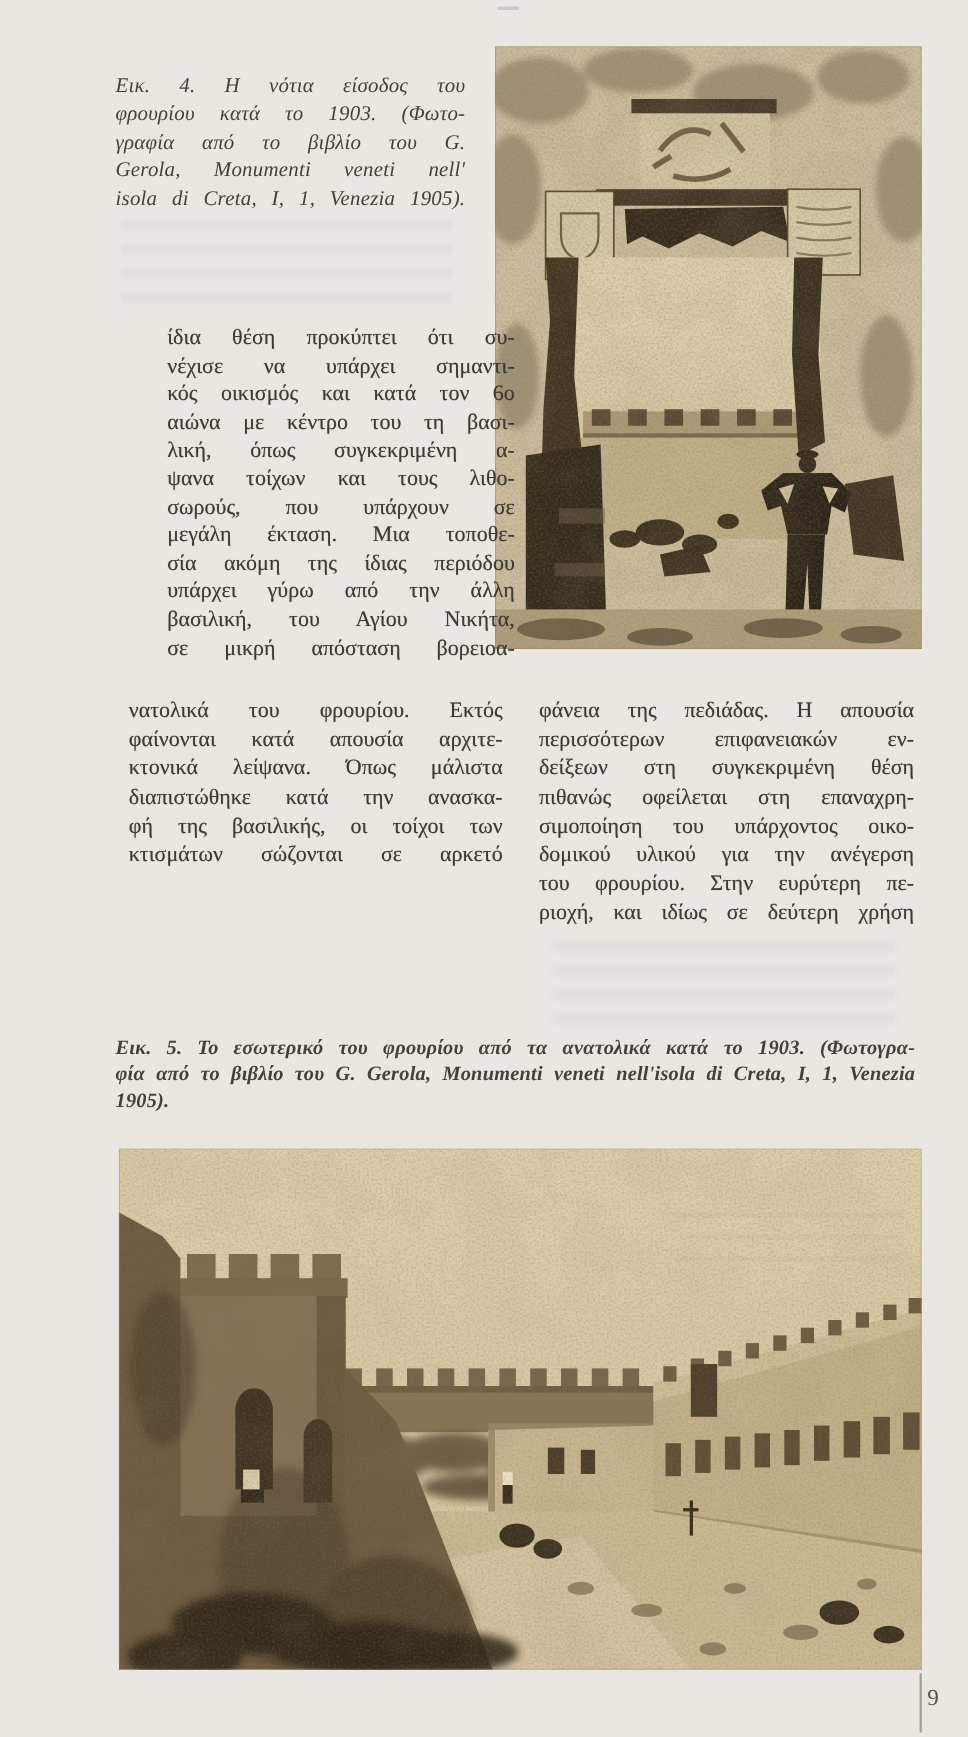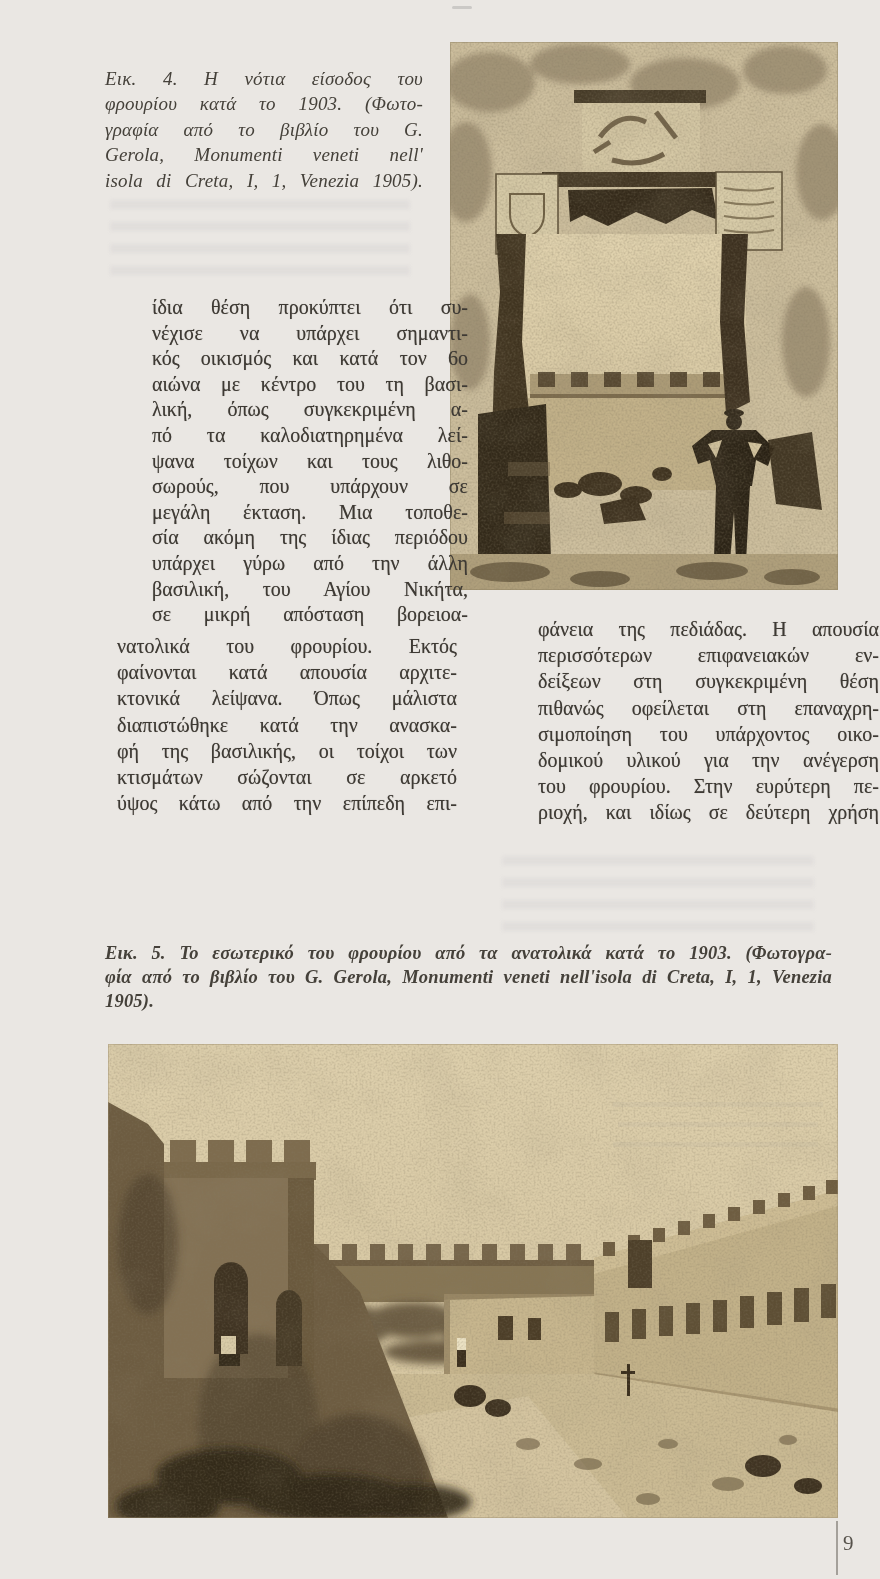--- a/index.html
+++ b/index.html
@@ -10,21 +10,21 @@
     color:#3e3a34;
   }
   .abs{position:absolute;}
   
   .caption{font-style:italic;color:#45413a;}
   .cap4{left:105px;top:66px;width:318px;font-size:19px;line-height:25.4px;letter-spacing:.2px;}
   .cap5{left:105px;top:942px;width:727px;font-size:18.5px;line-height:23.8px;letter-spacing:.2px;font-weight:bold;}
   .bodytext{font-size:20px;color:#3e3a34;text-shadow:0 0 .7px rgba(62,58,52,.55);}
   .col-top{left:105px;top:295px;width:316px;line-height:25.6px;margin-left:47px;}
   .col-bottom{left:117px;top:633px;width:340px;line-height:26.2px;}
-  .col-right{left:490px;top:616px;width:341px;line-height:26.2px;margin-left:48px;}
+  .col-right{left:490px;top:633px;width:341px;line-height:26.2px;}
   .line{text-align:justify;text-align-last:justify;}
   .no-stretch-last .line:last-child{text-align-last:left;}
   
   .page-num{left:843px;top:1531px;font-size:21px;color:#56524b;}
   .page-rule{left:836px;top:1521px;width:2px;height:54px;background:#a4a09a;}
   .top-dash{left:452px;top:6px;width:20px;height:3px;background:#cbc9c6;border-radius:2px;}
   
   .ghost{
     background:repeating-linear-gradient(
       to bottom,
@@ -166,37 +166,35 @@
   <rect x="0.5" y="0.5" width="387" height="547" fill="none" stroke="#8a7c60" stroke-opacity="0.4"></rect>
 </svg>
 </div>
 
 <div class="abs bodytext col-top">
     <div class="line">ίδια θέση προκύπτει ότι συ-</div>
     <div class="line">νέχισε να υπάρχει σημαντι-</div>
     <div class="line">κός οικισμός και κατά τον 6ο</div>
     <div class="line">αιώνα με κέντρο του τη βασι-</div>
     <div class="line">λική, όπως συγκεκριμένη α-</div>
-    <div class="line">πό τα καλοδιατηρημένα λεί-</div>
     <div class="line">ψανα τοίχων και τους λιθο-</div>
     <div class="line">σωρούς, που υπάρχουν σε</div>
     <div class="line">μεγάλη έκταση. Μια τοποθε-</div>
     <div class="line">σία ακόμη της ίδιας περιόδου</div>
     <div class="line">υπάρχει γύρω από την άλλη</div>
     <div class="line">βασιλική, του Αγίου Νικήτα,</div>
     <div class="line">σε μικρή απόσταση βορειοα-</div>
   </div>
 <div class="abs bodytext col-bottom">
     <div class="line">νατολικά του φρουρίου. Εκτός</div>
     <div class="line">φαίνονται κατά απουσία αρχιτε-</div>
     <div class="line">κτονικά λείψανα. Όπως μάλιστα</div>
     <div class="line">διαπιστώθηκε κατά την ανασκα-</div>
     <div class="line">φή της βασιλικής, οι τοίχοι των</div>
     <div class="line">κτισμάτων σώζονται σε αρκετό</div>
-    <div class="line">ύψος κάτω από την επίπεδη επι-</div>
   </div>
 <div class="abs bodytext col-right">
     <div class="line">φάνεια της πεδιάδας. Η απουσία</div>
     <div class="line">περισσότερων επιφανειακών εν-</div>
     <div class="line">δείξεων στη συγκεκριμένη θέση</div>
     <div class="line">πιθανώς οφείλεται στη επαναχρη-</div>
     <div class="line">σιμοποίηση του υπάρχοντος οικο-</div>
     <div class="line">δομικού υλικού για την ανέγερση</div>
     <div class="line">του φρουρίου. Στην ευρύτερη πε-</div>
     <div class="line">ριοχή, και ιδίως σε δεύτερη χρήση</div>

